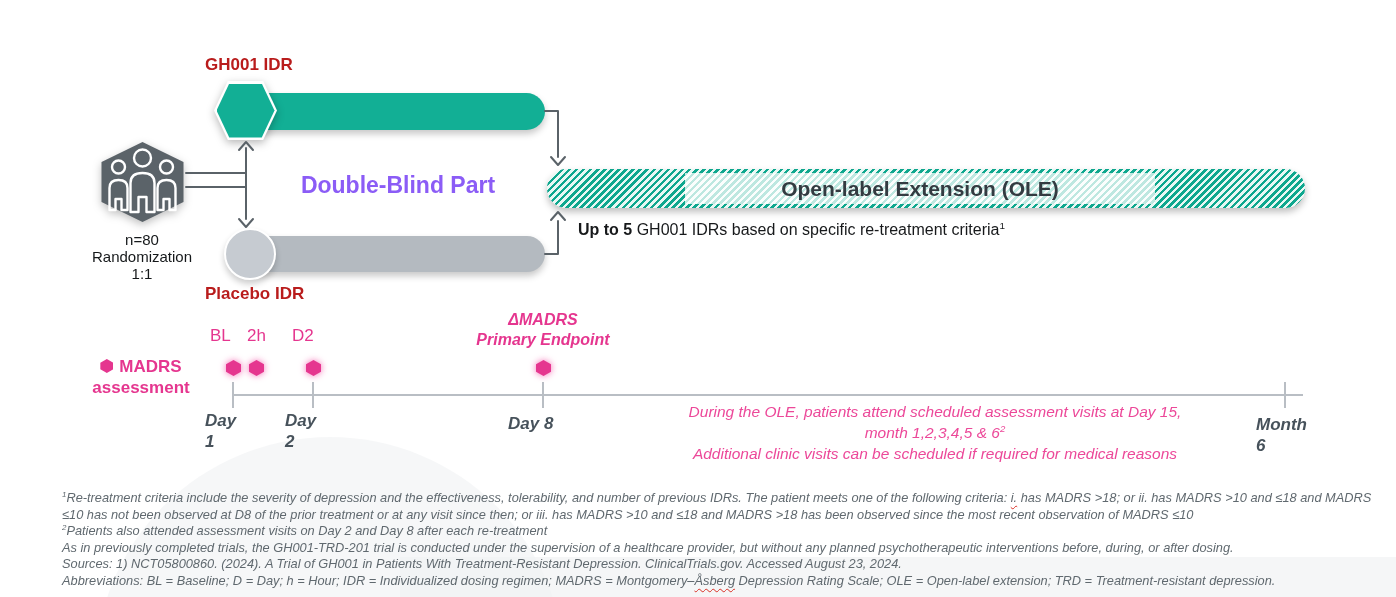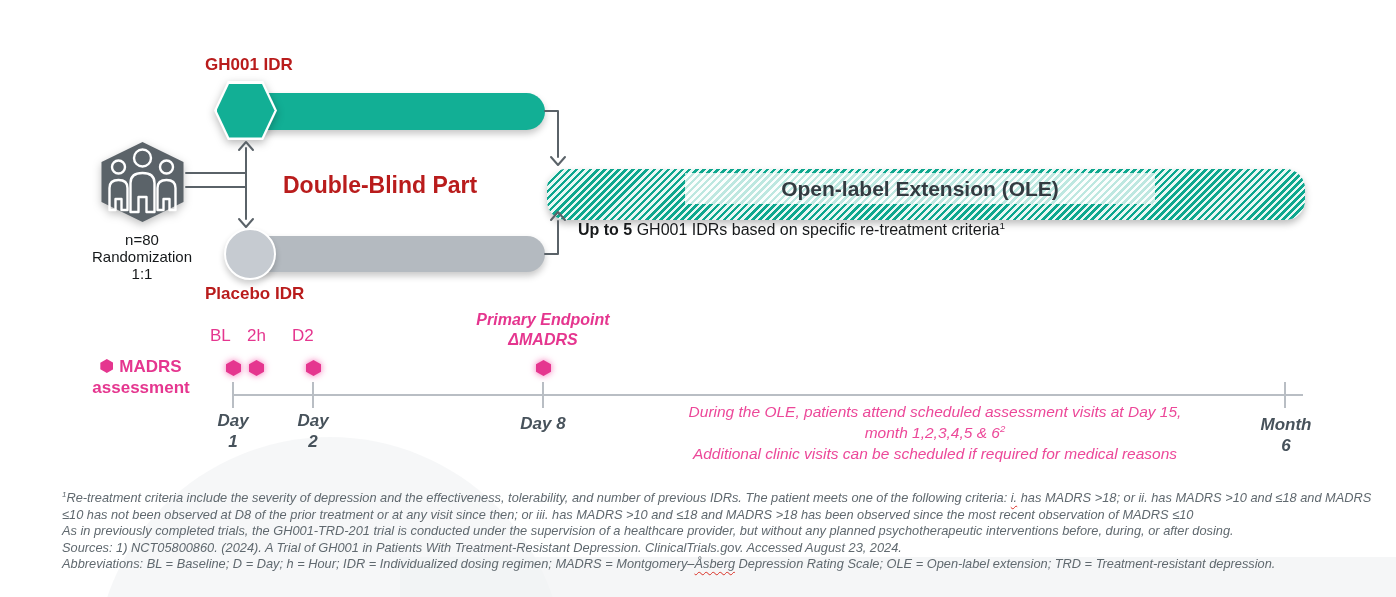--- a/index.html
+++ b/index.html
@@ -20,26 +20,26 @@
   .hex-clip{clip-path:polygon(22% 0%,78% 0%,100% 50%,78% 100%,22% 100%,0% 50%);}
   .hex-teal-wrap{left:214px;top:81px;width:63px;height:59px;z-index:3;
     filter:drop-shadow(0 3px 4px rgba(0,0,0,.28));}
   .hex-teal-outer{position:absolute;inset:0;background:#ffffff;}
   .hex-teal-inner{position:absolute;inset:2.5px;background:#12AF95;}
   .people-hex{left:97px;top:142px;width:91px;height:80px;z-index:2;
     filter:drop-shadow(0 3px 4px rgba(0,0,0,.25));}
   .circle-gray{left:224px;top:228px;width:52px;height:52px;border-radius:50%;
     background:#C6CBD1;border:2px solid #fff;box-sizing:border-box;
     box-shadow:0 4px 6px rgba(0,0,0,.2);z-index:3;}
-  .phase-label{left:283px;top:172px;width:230px;
-    font-size:23px;font-weight:bold;color:#b91c1c;z-index:4;}
+  .phase-label{left:283px;top:172px;width:230px;text-align:center;
+    font-size:23px;font-weight:bold;color:#8b5cf6;z-index:4;}
   .rand-block{left:82px;top:231px;width:120px;text-align:center;
     font-size:15px;line-height:17px;color:#15181a;z-index:4;}
   
-  .ole-bar{left:547px;top:169px;width:758px;height:51px;border-radius:19.5px;
+  .ole-bar{left:547px;top:169px;width:758px;height:39px;border-radius:19.5px;
     background:repeating-linear-gradient(135deg,#0EA78E 0px,#0EA78E 2.5px,#E9F8F4 2.5px,#E9F8F4 5px);
     box-shadow:0 4px 7px rgba(0,0,0,.25);z-index:2;}
   .ole-panel{position:absolute;left:138px;top:4px;width:470px;height:31px;
     background-color:#FBFEFD;
     background-image:repeating-linear-gradient(135deg,rgba(14,167,142,.26) 0px,rgba(14,167,142,.26) 2.5px,rgba(255,255,255,0) 2.5px,rgba(255,255,255,0) 5px);
     text-align:center;line-height:31px;font-size:21px;font-weight:bold;color:#333B41;}
   .ole-sub{left:578px;top:221px;width:700px;text-align:left;font-size:16px;color:#17191b;z-index:4;}
   .ole-sub b{font-weight:bold;}
   sup{font-size:.62em;vertical-align:super;line-height:0;}
   
@@ -50,21 +50,21 @@
     filter:drop-shadow(0 0 3.5px rgba(243,80,167,.85));}
   .hex-marker .inner, .hex-dot{
     clip-path:polygon(50% 0%,100% 26%,100% 74%,50% 100%,0% 74%,0% 26%);
     background:#E5368F;width:100%;height:100%;}
   .hex-dot{display:inline-block;width:13px;height:14px;vertical-align:-1px;margin-right:6px;}
   .visit-label{width:40px;text-align:left;font-size:17px;z-index:4;}
   .pe-label{left:453px;top:310px;width:180px;text-align:center;font-size:16px;
     font-weight:bold;font-style:italic;line-height:20px;z-index:4;}
   .tl-line{left:233px;top:394px;width:1070px;height:2px;background:#B9BEC4;z-index:1;}
   .tick{width:2px;height:26px;top:382px;background:#B9BEC4;z-index:1;}
-  .axis-label{text-align:center;font-size:17px;font-weight:bold;font-style:italic;
+  .axis-label{font-size:17px;font-weight:bold;font-style:italic;
     color:#47525B;line-height:21px;z-index:4;}
   .ole-note{left:600px;top:401px;width:670px;text-align:center;font-style:italic;
     font-size:15.5px;line-height:21px;color:#ec4899;z-index:4;}
   
   .footnotes{left:62px;top:490px;width:1332px;font-style:italic;font-size:12.8px;
     line-height:16.6px;color:#60696F;z-index:4;}
   .squiggle{text-decoration:underline;text-decoration-style:wavy;
     text-decoration-color:#d93025;text-decoration-thickness:1px;text-underline-offset:3px;}
   svg.connectors{position:absolute;left:0;top:0;z-index:3;pointer-events:none;}
 </style>
@@ -131,22 +131,22 @@
 
   <div class="abs legend pink">
     <div><span class="hex-dot"></span><span>MADRS</span></div>
     <div>assessment</div>
   </div>
 
   <div class="abs visit-label pink" style="left:210px;top:326px;">BL</div>
   <div class="abs visit-label pink" style="left:235px;top:326px;margin-left:12px;">2h</div>
   <div class="abs visit-label pink" style="left:292px;top:326px;">D2</div>
   <div class="abs pe-label pink">
+    <div>ΔMADRS</div>
     <div>Primary Endpoint</div>
-    <div>ΔMADRS</div>
   </div>
 
   <div class="abs hex-marker" style="left:226px;top:360px;">
       <div class="inner"></div>
     </div>
   <div class="abs hex-marker" style="left:249px;top:360px;">
       <div class="inner"></div>
     </div>
   <div class="abs hex-marker" style="left:306px;top:360px;">
       <div class="inner"></div>
@@ -176,18 +176,19 @@
   </div>
 
   <div class="abs ole-note">
     <div>During the OLE, patients attend scheduled assessment visits at Day 15,</div>
     <div><span>month 1,2,3,4,5 &amp; 6</span><sup>2</sup></div>
     <div>Additional clinic visits can be scheduled if required for medical reasons</div>
   </div>
 
   <div class="abs footnotes">
     <div><sup>1</sup><span>Re-treatment criteria include the severity of depression and the effectiveness, tolerability, and number of previous IDRs. The patient meets one of the following criteria: </span><span class="squiggle">i.</span><span> has MADRS &gt;18; or ii. has MADRS &gt;10 and ≤18 and MADRS ≤10 has not been observed at D8 of the prior treatment or at any visit since then; or iii. has MADRS &gt;10 and ≤18 and MADRS &gt;18 has been observed since the most recent observation of MADRS ≤10</span></div>
+    <div><sup>2</sup><span>Patients also attended assessment visits on Day 2 and Day 8 after each re-treatment</span></div>
     <div>As in previously completed trials, the GH001-TRD-201 trial is conducted under the supervision of a healthcare provider, but without any planned psychotherapeutic interventions before, during, or after dosing.</div>
     <div>Sources: 1) NCT05800860. (2024). A Trial of GH001 in Patients With Treatment-Resistant Depression. ClinicalTrials.gov. Accessed August 23, 2024.</div>
     <div><span>Abbreviations: BL = Baseline; D = Day; h = Hour; IDR = Individualized dosing regimen; MADRS = Montgomery–</span><span class="squiggle">Åsberg</span><span> Depression Rating Scale; OLE = Open-label extension; TRD = Treatment-resistant depression.</span></div>
   </div>
 
 </div>
 
 </body></html>

